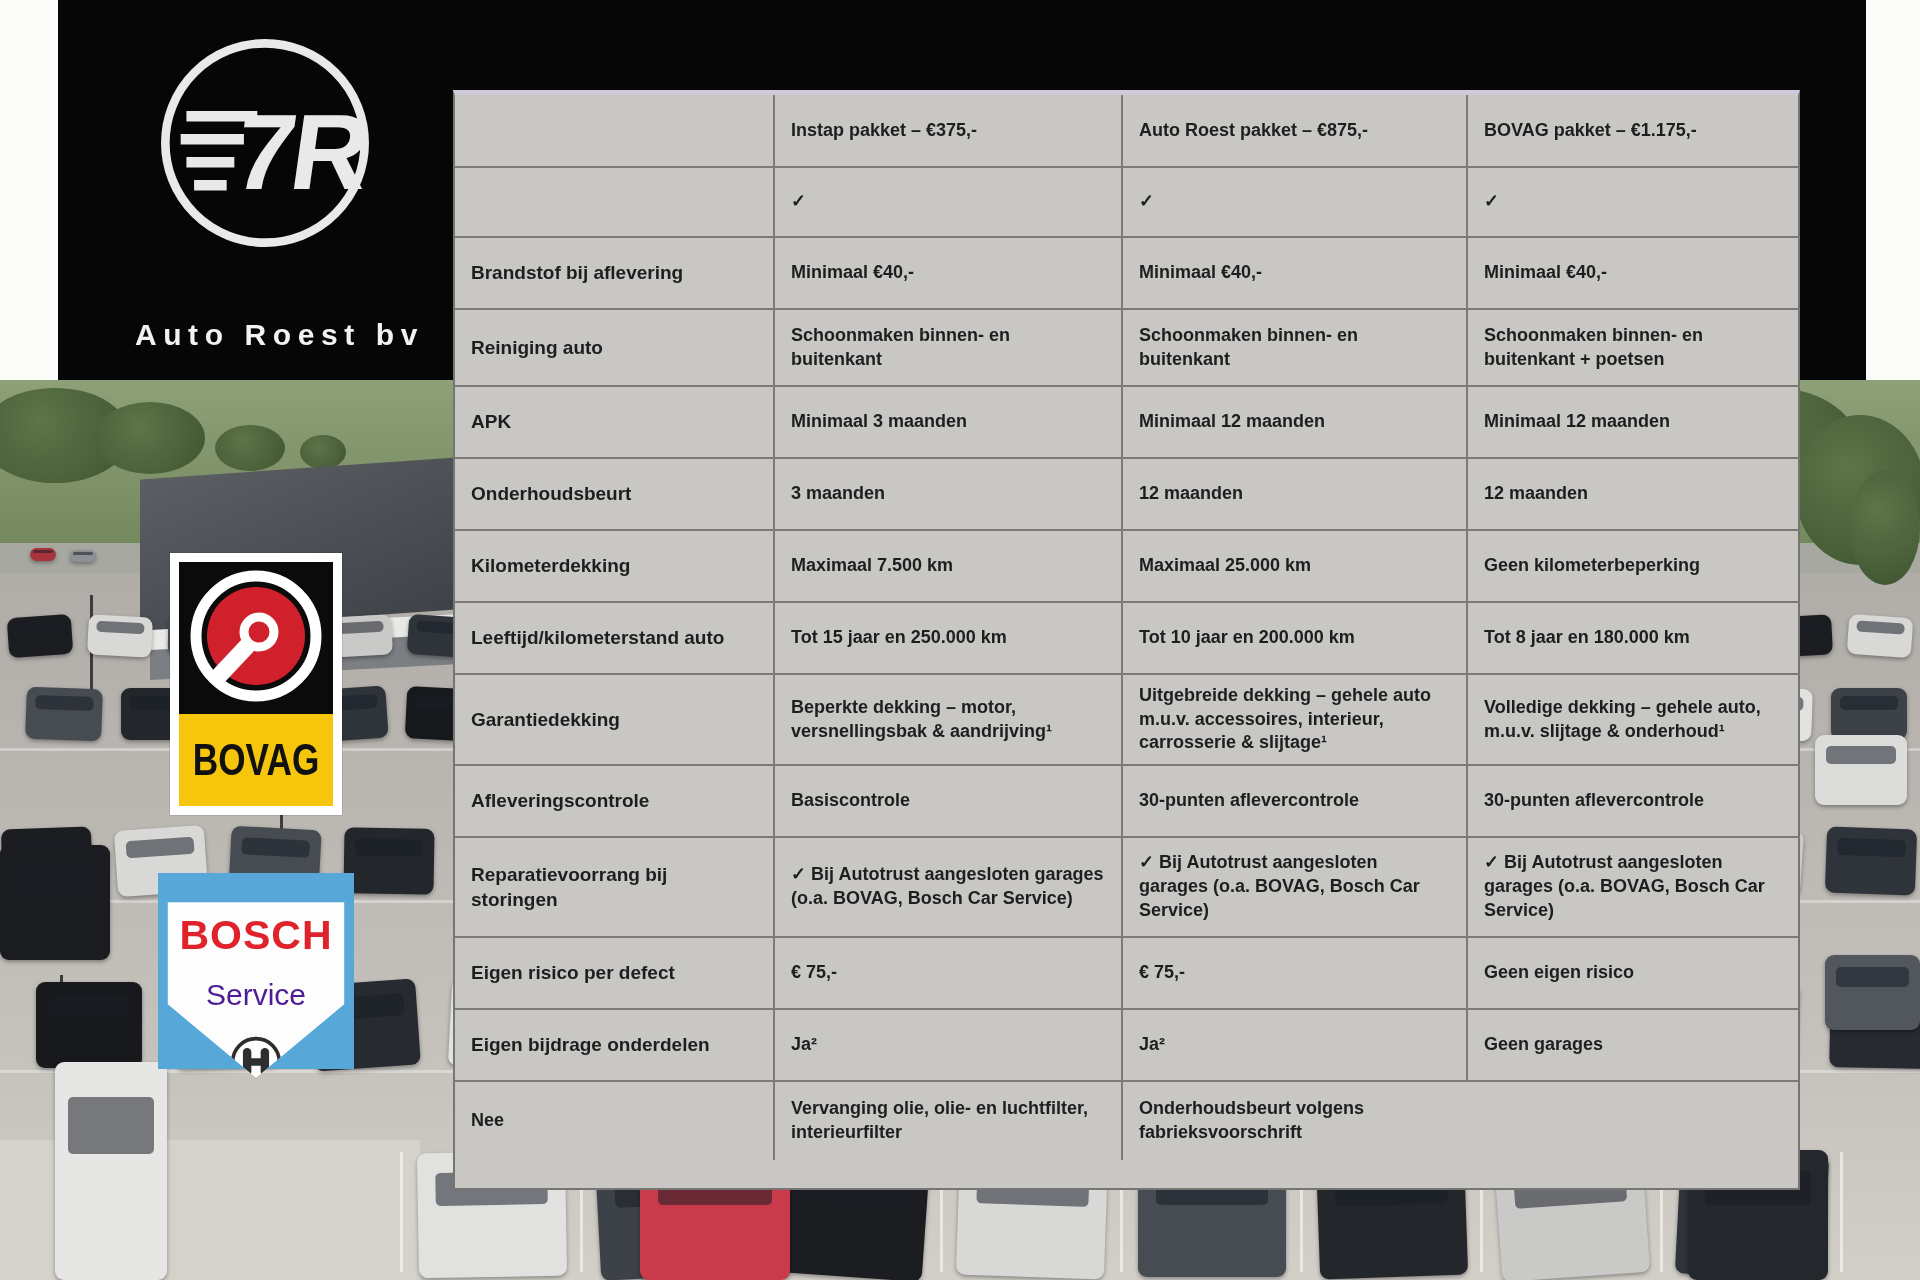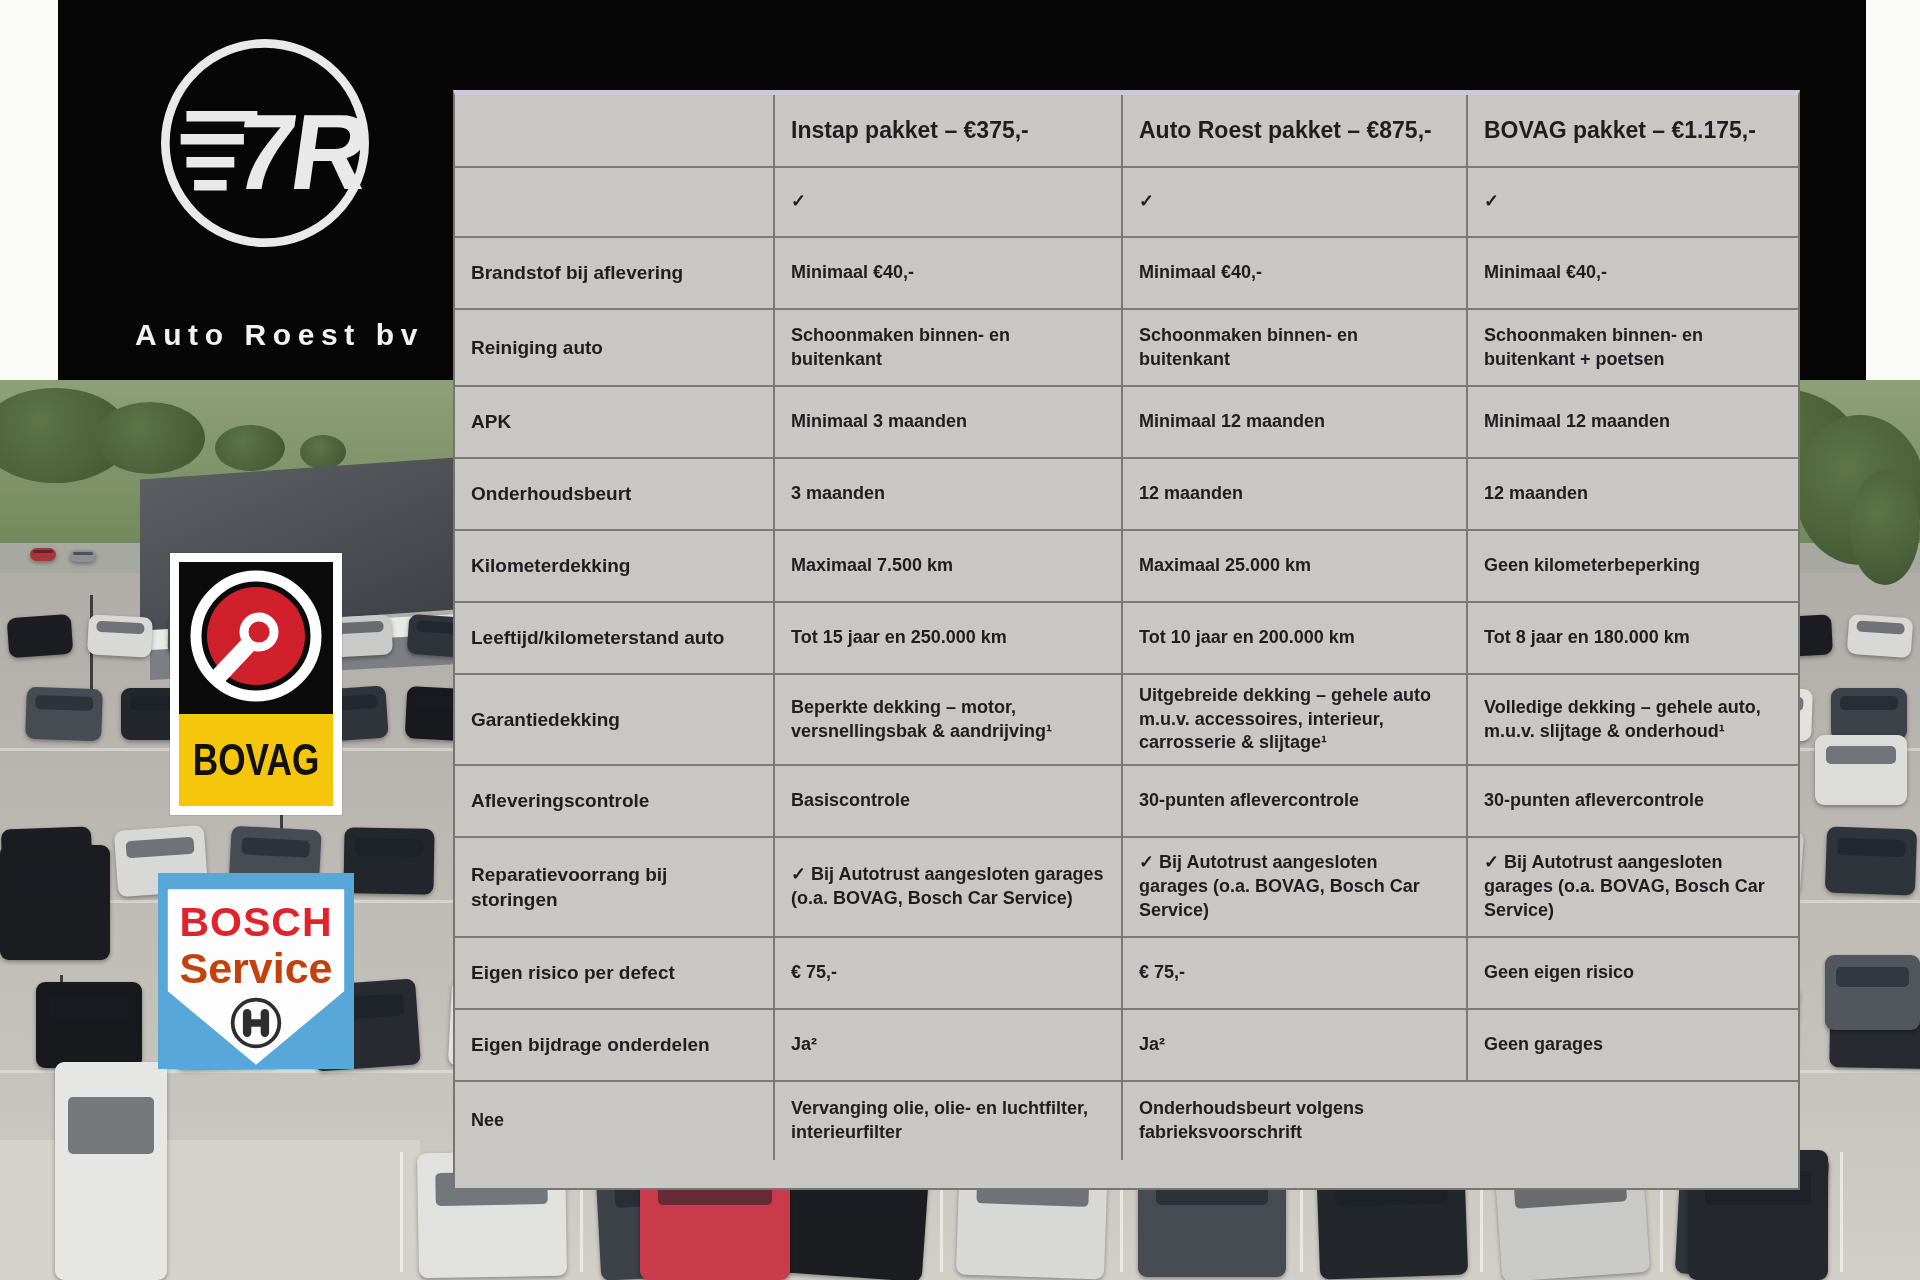--- a/index.html
+++ b/index.html
@@ -44,40 +44,40 @@
   .rdw{position:absolute;left:70px;top:338px;width:310px;height:190px;}
   .rdw-text{position:absolute;left:138px;top:6px;font-family:"Liberation Serif",serif;
         font-size:50px;font-weight:600;color:#262c3f;letter-spacing:2px;}
   .bovag{position:absolute;left:170px;top:553px;width:172px;height:262px;background:#fff;
         box-shadow:0 0 0 1px rgba(0,0,0,.08);}
   .bovag-black{position:absolute;left:9px;top:9px;width:154px;height:152px;background:#0b0b0b;}
   .bovag-band{position:absolute;left:9px;top:161px;width:154px;height:92px;background:#f6c60d;
         display:flex;align-items:center;justify-content:center;}
   .bovag-word{font-size:44px;font-weight:900;color:#111;transform:scaleX(.8);letter-spacing:0px;}
   .bosch{position:absolute;left:158px;top:873px;width:196px;height:196px;background:#57a7d9;}
-  .bosch-shield{position:absolute;left:0;top:0;width:196px;height:204px;background:#fdfdfd;
+  .bosch-shield{position:absolute;left:0;top:13px;width:196px;height:204px;background:#fdfdfd;
         clip-path:polygon(5% 8%,95% 8%,95% 58%,50% 94%,5% 58%);
-        display:flex;flex-direction:column;align-items:center;}
+        display:flex;flex-direction:column;align-items:center;justify-content:space-between;}
   .bosch-word{margin-top:26px;font-size:41px;font-weight:800;color:#e0232b;letter-spacing:1px;}
-  .bosch-service{margin-top:-2px;font-size:43px;font-weight:700;color:#c2410c;}
+  .bosch-service{margin-top:-2px;font-size:30px;font-weight:400;color:#4c1d95;}
   .bosch-icon{margin-top:2px;}
 
   
   .pkg-table{position:absolute;left:453px;top:90px;width:1347px;height:1100px;
         background:#c8c7c4;border:2px solid #767574;border-top:5px solid #cfc8da;
         box-sizing:border-box;display:grid;
         grid-template-columns:320px 348px 345px 332px;
         grid-template-rows:73px 70px 72px 77px 72px 72px 72px 72px 91px 72px 100px 72px 72px 78px;
         color:#1e1e20;}
   .cell{border-right:2px solid #7b7a78;border-bottom:2px solid #7b7a78;
         padding:8px 16px;display:flex;flex-direction:column;justify-content:center;
         font-size:18px;font-weight:700;line-height:1.32;box-sizing:border-box;}
   .cell.c3{border-right:none;}
   .cell.last-row{border-bottom:none;}
-  .cell.th{font-size:23px;}
+  .cell.th{font-size:18px;}
   .cell.lbl{font-size:19px;}
 </style>
 </head>
 <body>
 
 <div class="stage">
 
   <div class="photo">
     <div class="grass"></div>
     <div class="road"></div>

